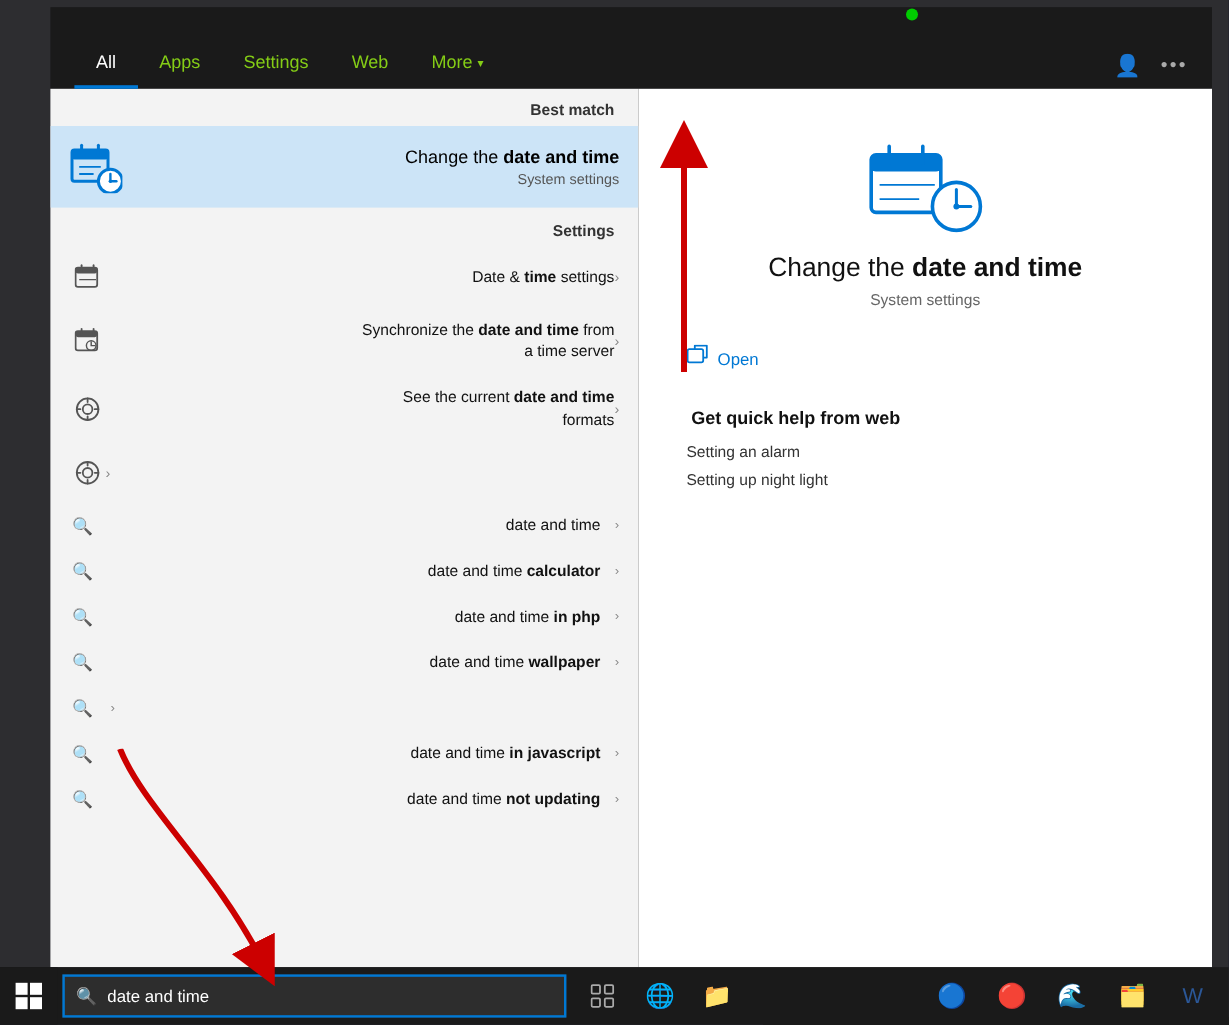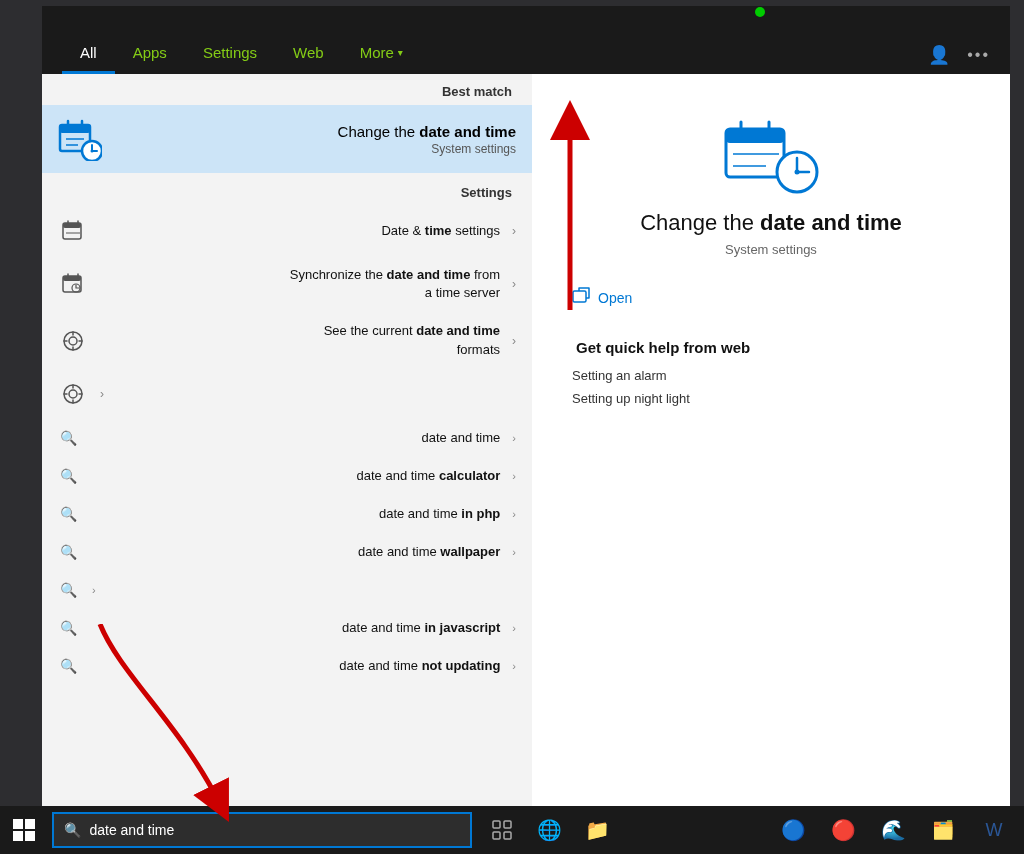--- a/index.html
+++ b/index.html
@@ -137,21 +137,20 @@
       font-size: 12px;
       color: #555;
       margin-top: 2px;
     }
 
     
     .settings-item {
       display: flex;
       align-items: center;
       padding: 10px 16px;
-      gap: 12px;
       cursor: pointer;
       background: transparent;
       transition: background 0.1s;
     }
 
     .settings-item-icon {
       width: 30px;
       height: 30px;
       flex-shrink: 0;
       display: flex;

